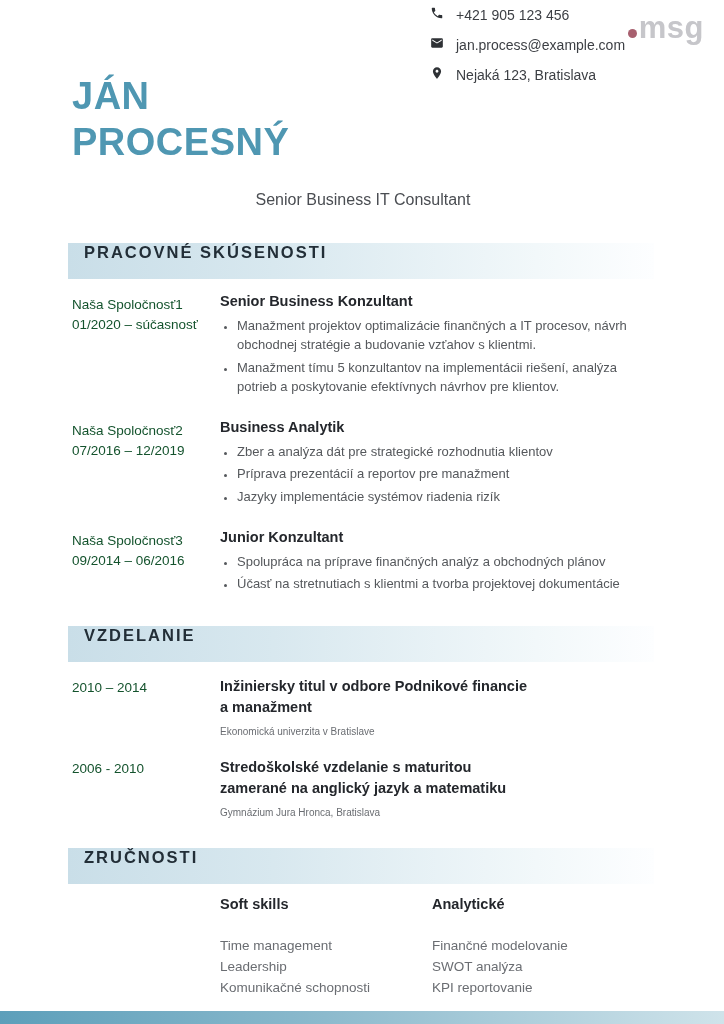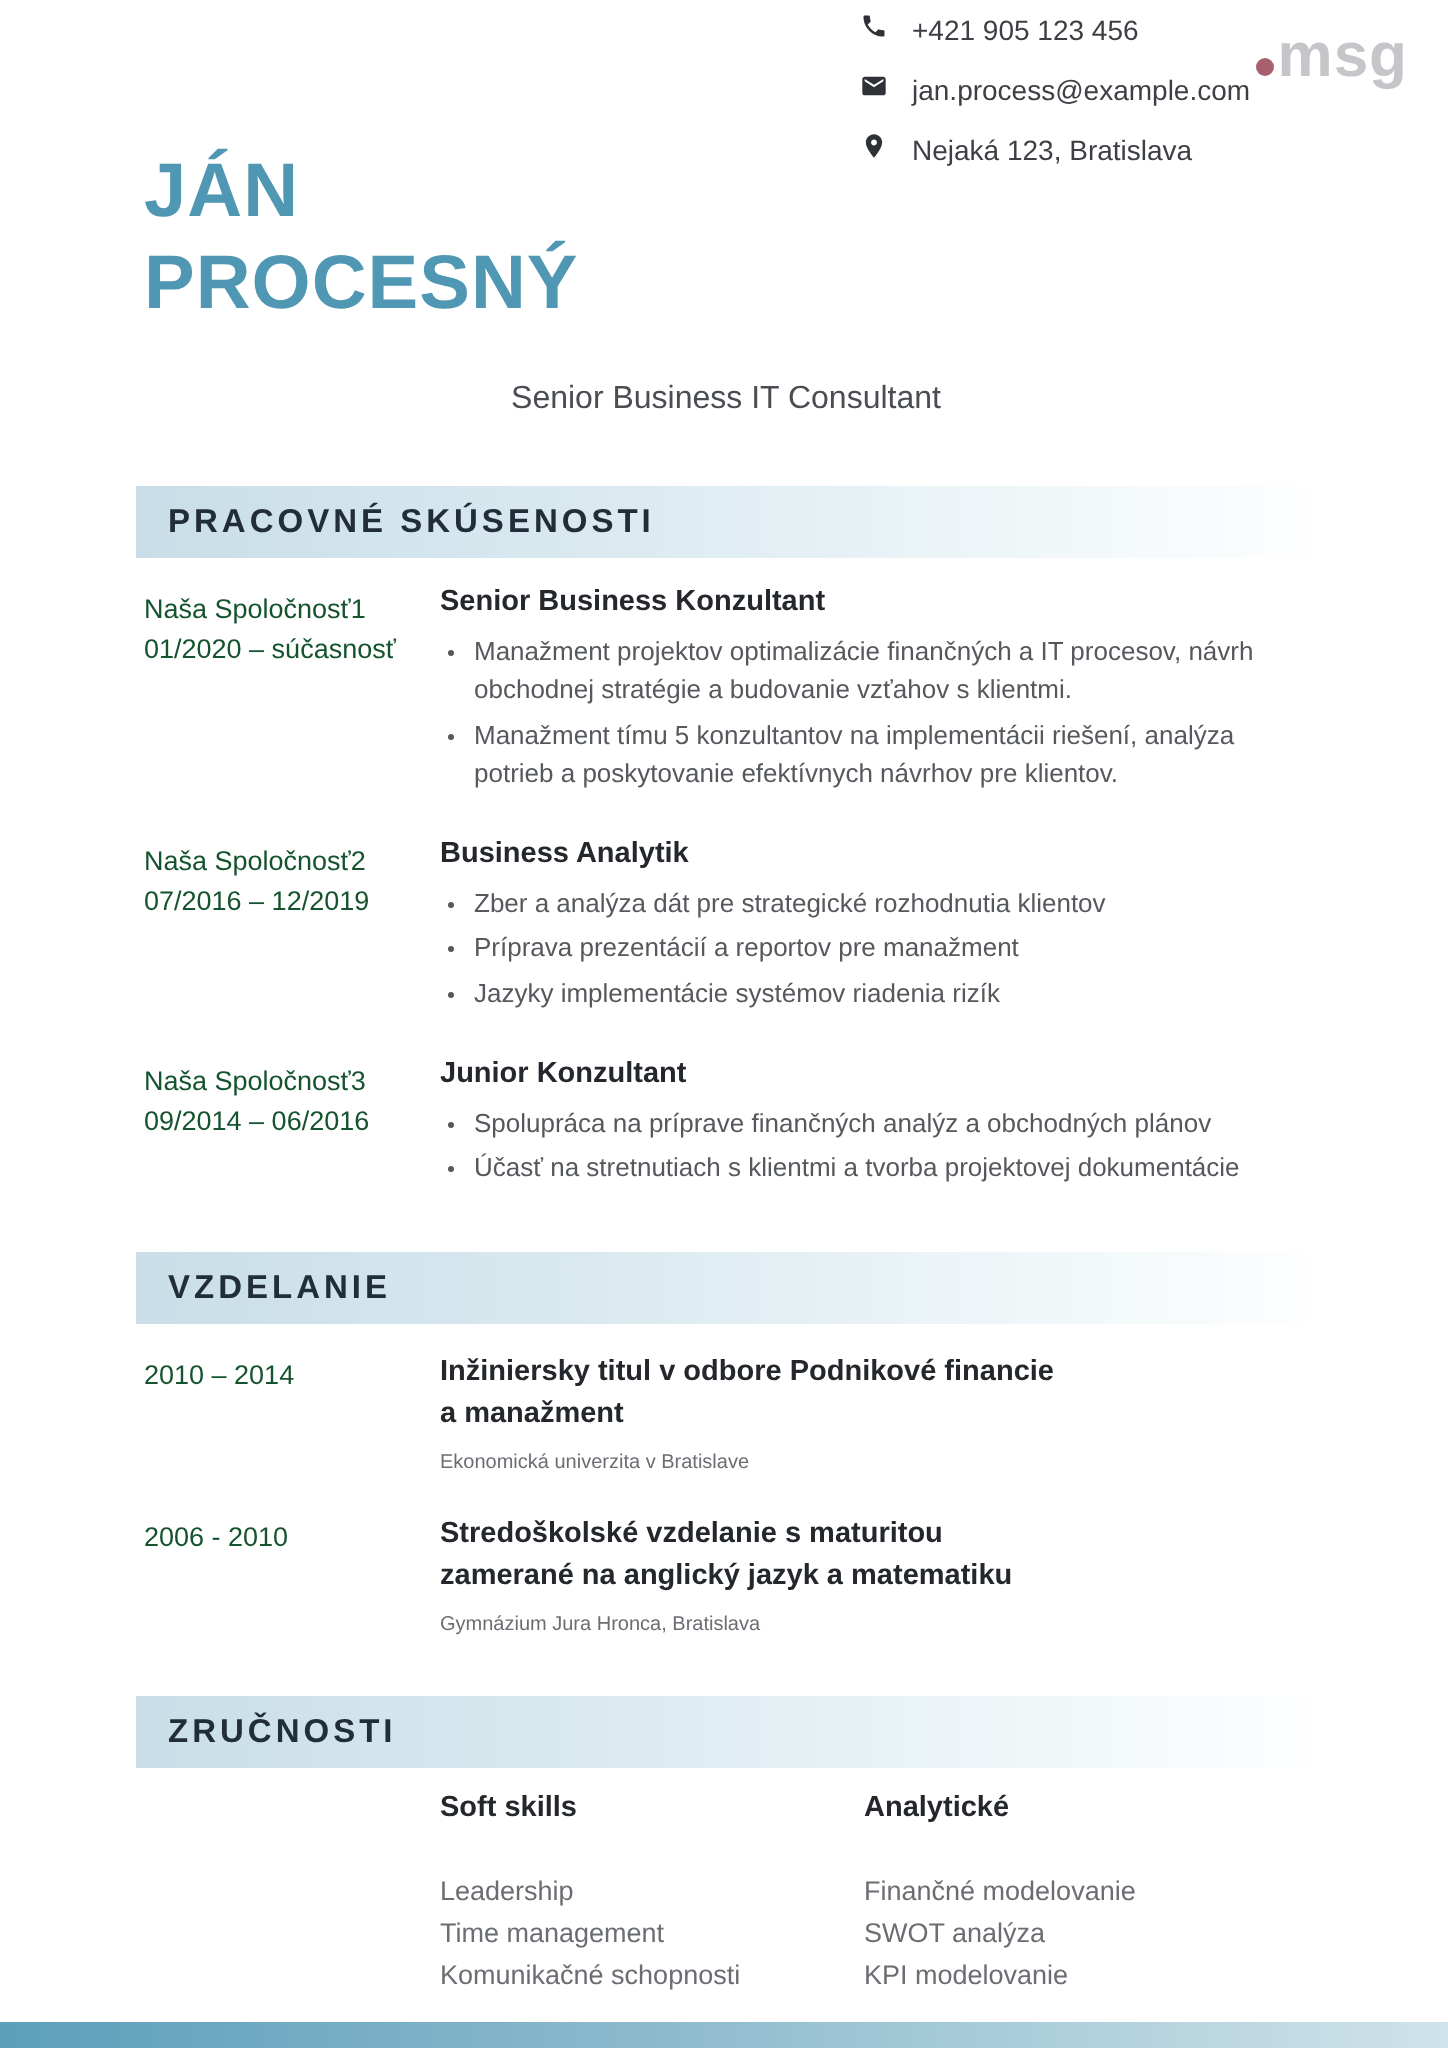--- a/index.html
+++ b/index.html
@@ -20,21 +20,21 @@
   .job-title { margin-top:26px; font-size:16px; color:#4a4d52;text-align:center; }
 
   .contact { position:absolute; top:6px; left:430px; display:flex; flex-direction:column; gap:13px; }
   .contact-row { display:flex; align-items:flex-end; gap:12px; font-size:14px; color:#3c3f44; }
   .contact-row svg { width:14px; height:14px; fill:#2e3135; flex-shrink:0; }
 
   
   .section-bar {
     margin:30px 70px 0 68px; height:36px;
     background:linear-gradient(90deg,#c9dee8 0%,#d8e8ef 35%,#f2f8fa 80%,#fdfeff 100%);
-    display:flex; align-items:center; padding-left:16px;
+    display:flex; align-items:flex-start; padding-left:16px;
   }
   .section-bar.first { margin-top:34px; }
   .section-title { font-size:16.5px; font-weight:bold; letter-spacing:2px; color:#222e37; }
 
   
   .row { display:flex; margin:14px 70px 0 72px; }
   .row + .row { margin-top:20px; }
   .col-left { width:148px; flex-shrink:0; font-size:13.5px; color:#14532d; line-height:1.5; padding-top:2px; }
   .col-right { flex:1; min-width:0; }
 
@@ -172,31 +172,31 @@
   </div>
 
   <div class="section-bar">
     <span class="section-title">ZRUČNOSTI</span>
   </div>
 
   <div class="skills-grid">
     <div>
       <div class="skill-group-name">Soft skills</div>
       <ul class="skill-items">
+        <li>Time management</li>
         <li>Leadership</li>
-        <li>Time management</li>
         <li>Komunikačné schopnosti</li>
       </ul>
     </div>
     <div>
       <div class="skill-group-name">Analytické</div>
       <ul class="skill-items">
         <li>Finančné modelovanie</li>
         <li>SWOT analýza</li>
-        <li>KPI modelovanie</li>
+        <li>KPI reportovanie</li>
       </ul>
     </div>
   </div>
 
   <div class="skills-grid second">
     <div>
       <div class="skill-group-name">Jazyky</div>
 
     </div>
     <div>

